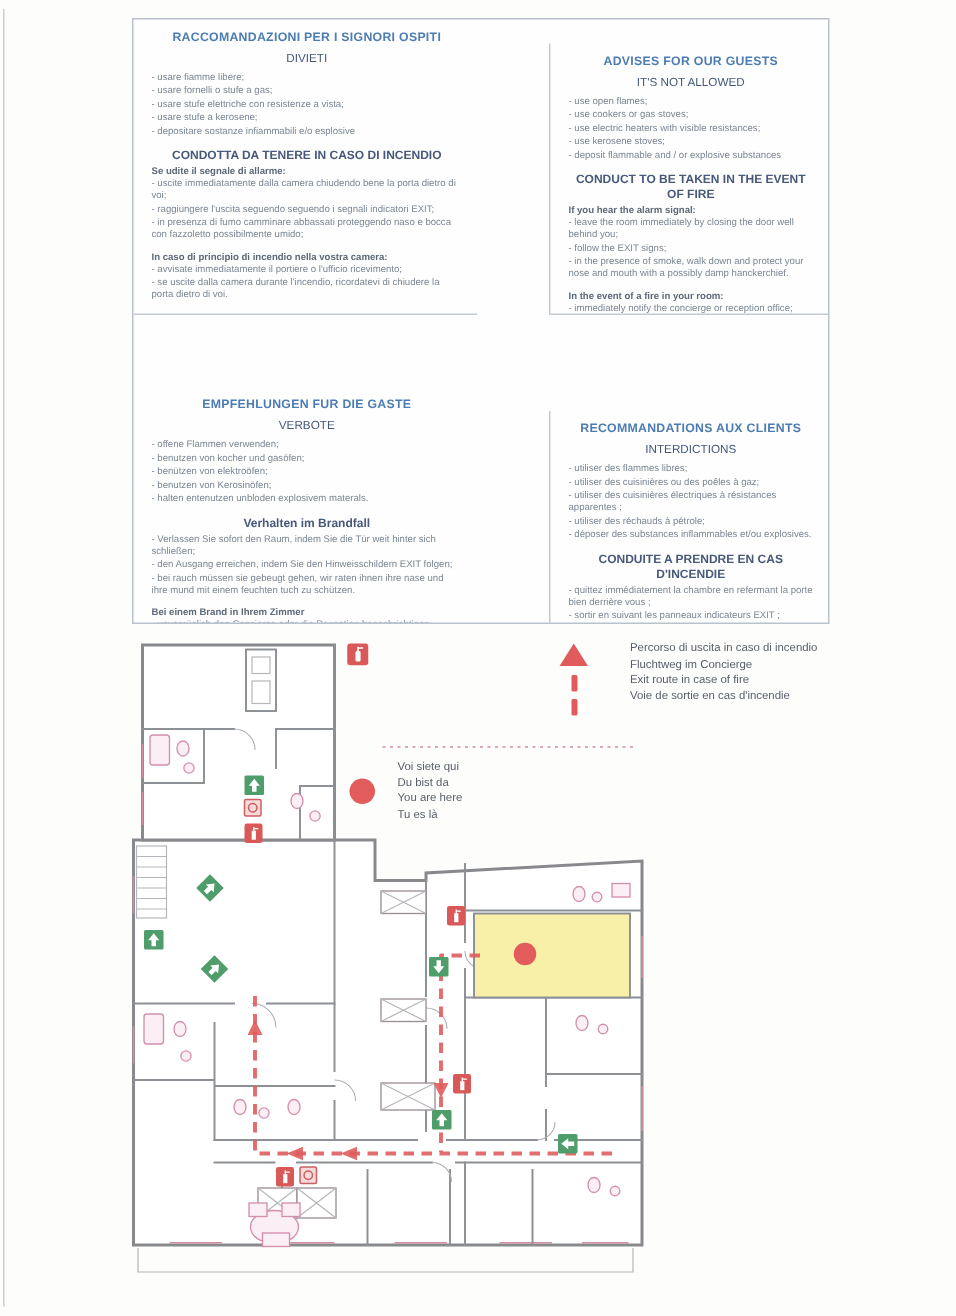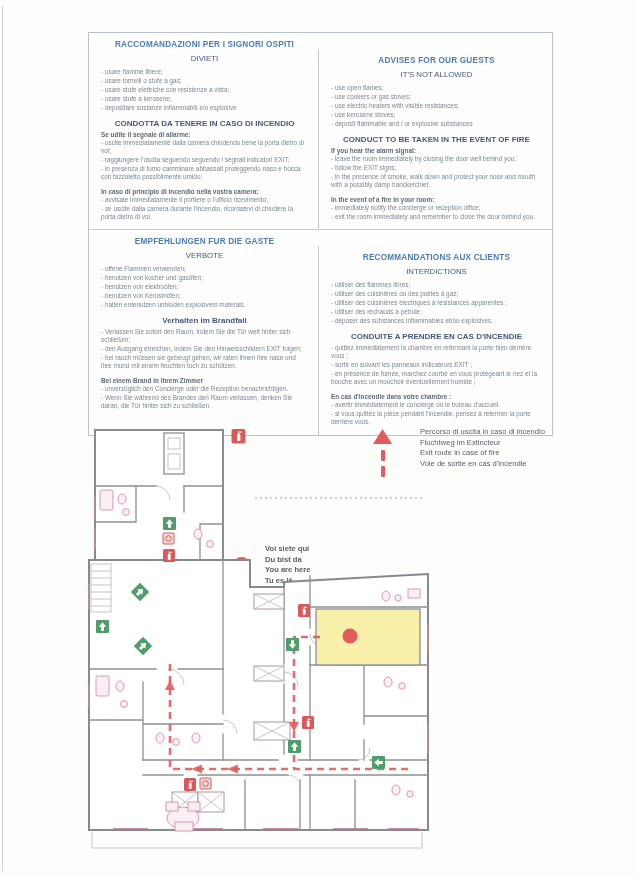--- a/index.html
+++ b/index.html
@@ -4,43 +4,44 @@
 <style>
   html,body{margin:0;padding:0;}
   body{
     width:637px;height:877px;position:relative;background:#fdfdfc;
     font-family:"Liberation Sans","DejaVu Sans",sans-serif;overflow:hidden;
   }
   .page-edge{position:absolute;left:2px;top:6px;bottom:6px;width:1px;background:#b9b9b9;opacity:.7;}
 
   
   .notice-board{
-    position:absolute;left:88px;top:32px;width:463px;height:402px;
+    position:absolute;left:88px;top:12px;width:463px;height:402px;
     border:1px solid #b9c2cc;display:grid;
     grid-template-columns:229px 1fr;grid-template-rows:197px 1fr;
     background:#fefefe;
+    gap:48px;
   }
   .quad{padding:6px 10px 3px 12px;font-size:6.4px;line-height:1.25;color:#7b8694;overflow:hidden;}
   .quad.qr{border-left:1px solid #c3cad3;margin-top:16px;}
   .quad.qt{border-bottom:1px solid #c3cad3;}
   .q-title{text-align:center;color:#4c7cb2;font-weight:bold;font-size:8.2px;letter-spacing:.2px;margin:1px 0 0;}
   .q-sub{text-align:center;color:#44587b;font-weight:normal;font-size:7.8px;margin:4px 0 4px;}
   .q-h2{text-align:center;color:#47587a;font-weight:bold;font-size:8px;margin:7px 0 2px;}
   .q-lead{font-weight:bold;color:#5d6878;}
   .q-lead2{font-weight:bold;color:#5d6878;margin-top:7px;}
   ul.rules{list-style:none;margin:0;padding:0;}
   ul.rules li{margin:0 0 1px;}
 
   
   .lg{position:absolute;display:flex;}
   .lg-labels{font-size:7.6px;color:#565e67;line-height:10.6px;white-space:nowrap;}
   .lg-labels span{display:block;}
   .lg-ext{left:231px;top:428px;gap:15px;align-items:center;}
   .lg-route{left:372px;top:427px;gap:27px;align-items:flex-start;}
-  .lg-here{left:233px;top:544px;gap:15px;align-items:center;font-weight:bold;}
+  .lg-here{left:233px;top:506px;gap:15px;align-items:center;}
   .route-icon-col{display:flex;flex-direction:column;align-items:center;gap:5px;margin-top:1px;}
   .route-dash{width:4px;height:11px;border-radius:1px;}
   .here-dot{width:17px;height:17px;border-radius:50%;}
 
   
   .plan{position:absolute;left:88px;top:424px;width:344px;height:440px;}
   .wall{stroke:#8d9095;stroke-width:1.3;fill:none;stroke-linecap:square;}
   .wall-out{stroke:#87898d;stroke-width:2;fill:#ffffff;}
   .gray-thin{stroke:#b3b6ba;stroke-width:.8;fill:none;}
   .pink{stroke:#d48fae;stroke-width:.9;fill:#fbeef4;}
@@ -166,21 +167,21 @@
 <div class="lg lg-route">
   <div class="route-icon-col">
     <svg width="21" height="17" viewBox="0 0 21 17">
       <polygon points="10.5,1 20,16 1,16" fill="#e05c5c"></polygon>
     </svg>
     <div class="route-dash" style="background:#e05c5c"></div>
     <div class="route-dash" style="background:#e05c5c"></div>
   </div>
   <div class="lg-labels">
     <span>Percorso di uscita in caso di incendio</span>
-    <span>Fluchtweg im Extincteur</span>
+    <span>Fluchtweg im Concierge</span>
     <span>Exit route in case of fire</span>
     <span>Voie de sortie en cas d'incendie</span>
   </div>
 </div>
 
 <div class="lg lg-here">
   <div class="here-dot" style="background:#e25c5c"></div>
   <div class="lg-labels">
     <span>Voi siete qui</span>
     <span>Du bist da</span>

